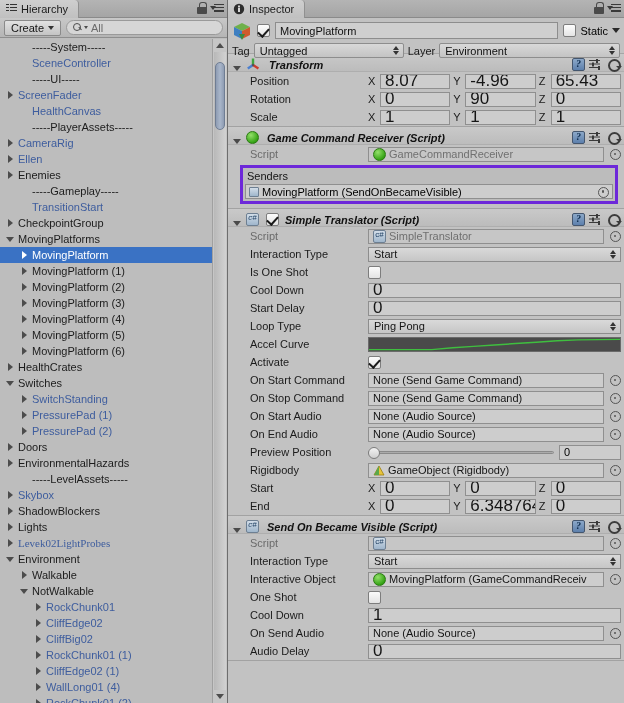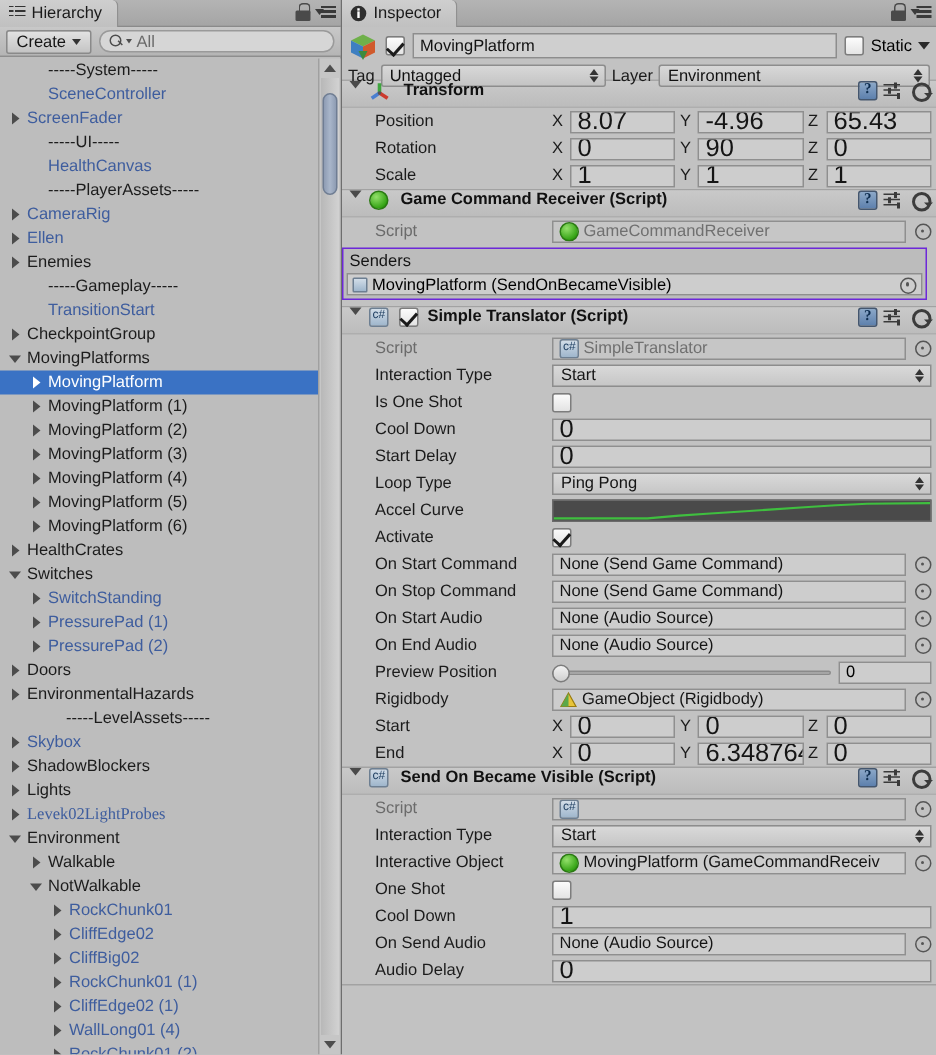--- a/index.html
+++ b/index.html
@@ -214,24 +214,25 @@
     cursor: default;
     text-align: center;
   }
   .updown { width:7px;height:11px;position:relative;flex:none;}
   .updown::before{content:"";position:absolute;left:0;top:1px;border-left:3.5px solid transparent;border-right:3.5px solid transparent;border-bottom:4px solid #333;}
   .updown::after{content:"";position:absolute;left:0;bottom:1px;border-left:3.5px solid transparent;border-right:3.5px solid transparent;border-top:4px solid #333;}
 
   
   .comp { border-bottom: 1px solid #a2a2a2; background:#c2c2c2; }
   .comp-head {
-    height: 18px; display:flex; align-items:flex-start; gap:4px;
+    height: 18px; display:flex; align-items:flex-end; gap:4px;
     padding: 0 3px 0 3px;
     background: linear-gradient(to bottom,#c9c9c9,#bcbcbc);
     border-bottom: 1px solid #aeaeae;
+    font-style: italic;
   }
   .comp-title { font-weight: bold; font-size:11px; color:#111; margin-left:4px;}
   .comp-head .spacer { flex:1; }
   .hicons { display:flex;align-items:center;gap:4px; padding-right:2px;}
   .book-icon{ width:13px;height:13px;background:linear-gradient(to bottom,#8ca8c8,#5d80ad);border:1px solid #44566e;border-radius:2px;position:relative;}
   .book-icon::after{content:"?";position:absolute;left:0;right:0;top:-1px;text-align:center;font-size:10px;color:#0c2b4d;font-weight:bold;font-family:"Liberation Serif",serif;}
   .pre-icon{width:13px;height:12px;position:relative;}
   .pre-icon::before{content:"";position:absolute;left:0;top:1px;width:11px;height:1.6px;background:#3a3a3a;box-shadow:0 3.5px 0 #3a3a3a,0 7px 0 #3a3a3a;}
   .pre-icon::after{content:"";position:absolute;left:7px;top:0px;width:1.6px;height:4px;background:#3a3a3a;box-shadow:-4px 3.5px 0 #3a3a3a,2px 7px 0 #3a3a3a;}
   .gear-icon{width:13px;height:13px;position:relative;}
@@ -321,22 +322,22 @@
     border:1px solid #8a8a8a;border-radius:2px;position:relative;min-width:0;
   }
   .slider-knob{
     position:absolute;left:-1px;top:-5px;width:12px;height:12px;border-radius:50%;
     background:linear-gradient(to bottom,#f2f2f2,#cfcfcf);border:1px solid #7c7c7c;
   }
   .slider-num { width:62px;flex:none;height:15px;background:#cdcdcd;border:1px solid #8f8f8f;display:flex;align-items:center;padding:0 4px;font-size:11px;}
 
   
   .listbox {
-    margin: 2px 6px 4px 0;
-    border: 1px solid #6d28d9;
+    margin: 2px 6px 4px 12px;
+    border: 3px solid #6d28d9;
     background: #bcbcbc;
   }
   .listbox-title { height:16px;display:flex;align-items:center;padding-left:4px;font-size:11px;color:#141414;}
   .listbox-item {
     height:15px;margin:0 2px 2px 2px;
     background:#cdcdcd;border:1px solid #8f8f8f;
     display:flex;align-items:center;gap:3px;padding:0 3px;font-size:11px;
   }
   .mini-cs{
     width:10px;height:10px;flex:none;border-radius:1px;
@@ -378,33 +379,33 @@
         <div class="hrow">
           <span style="width: 18px; flex: 0 0 auto;"></span>
           <span class="tri"></span>
           <span style="margin-left: 2px;">-----System-----</span>
         </div>
         <div class="hrow prefab">
           <span style="width: 18px; flex: 0 0 auto;"></span>
           <span class="tri"></span>
           <span style="margin-left: 2px;">SceneController</span>
         </div>
-        <div class="hrow prefab">
-          <span style="width: 4px; flex: 0 0 auto;"></span>
-          <span class="tri">
-            <i></i>
-          </span>
-          <span style="margin-left: 2px;">ScreenFader</span>
-        </div>
         <div class="hrow">
           <span style="width: 18px; flex: 0 0 auto;"></span>
           <span class="tri"></span>
           <span style="margin-left: 2px;">-----UI-----</span>
         </div>
         <div class="hrow prefab">
+          <span style="width: 4px; flex: 0 0 auto;"></span>
+          <span class="tri">
+            <i></i>
+          </span>
+          <span style="margin-left: 2px;">ScreenFader</span>
+        </div>
+        <div class="hrow prefab">
           <span style="width: 18px; flex: 0 0 auto;"></span>
           <span class="tri"></span>
           <span style="margin-left: 2px;">HealthCanvas</span>
         </div>
         <div class="hrow">
           <span style="width: 18px; flex: 0 0 auto;"></span>
           <span class="tri"></span>
           <span style="margin-left: 2px;">-----PlayerAssets-----</span>
         </div>
         <div class="hrow prefab">
@@ -546,21 +547,21 @@
         <div class="hrow">
           <span style="width: 4px; flex: 0 0 auto;"></span>
           <span class="tri">
             <i></i>
           </span>
           <span style="margin-left: 2px;">EnvironmentalHazards</span>
         </div>
         <div class="hrow">
           <span style="width: 18px; flex: 0 0 auto;"></span>
           <span class="tri"></span>
-          <span style="margin-left: 14px;">-----LevelAssets-----</span>
+          <span style="margin-left: 2px;">-----LevelAssets-----</span>
         </div>
         <div class="hrow prefab">
           <span style="width: 4px; flex: 0 0 auto;"></span>
           <span class="tri">
             <i></i>
           </span>
           <span style="margin-left: 2px;">Skybox</span>
         </div>
         <div class="hrow">
           <span style="width: 4px; flex: 0 0 auto;"></span>

